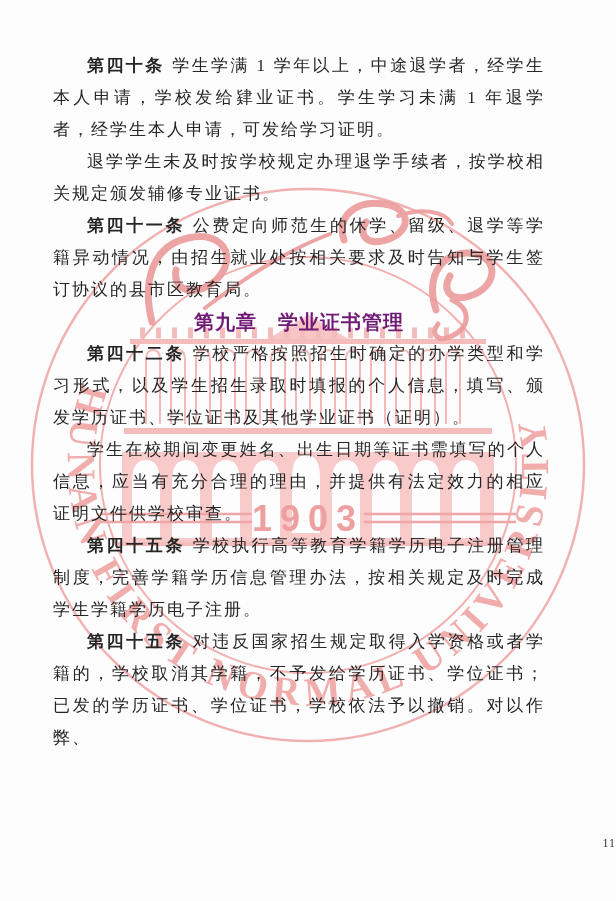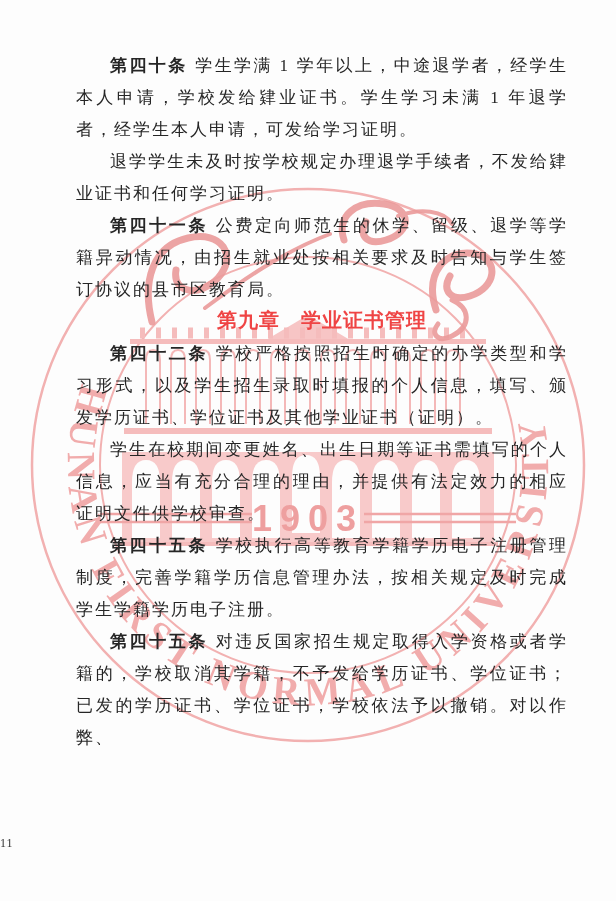--- a/index.html
+++ b/index.html
@@ -11,21 +11,21 @@
     overflow: hidden;
     font-family: "Liberation Serif", "DejaVu Serif", serif;
   }
   .watermark {
     position: absolute;
     left: 0; top: 0;
     z-index: 0;
   }
   .content {
     position: absolute;
-    left: 76px;
+    left: 53px;
     top: 50px;
     width: 492px;
     z-index: 1;
   }
   p.body-para {
     margin: 0;
     font-size: 17px;
     line-height: 32px;
     letter-spacing: 2px;
     text-align: justify;
@@ -36,28 +36,28 @@
     font-weight: bold;
     margin-right: 0.45em;
   }
   h2.chapter {
     margin: 0;
     font-size: 20px;
     line-height: 32px;
     font-weight: bold;
     text-align: center;
     letter-spacing: 1px;
-    color: #ef4444;
-    font-family: Liberation Mono, monospace;
+    color: #701a75;
+    font-family: Liberation Sans, sans-serif;
   }
   .pageno {
     position: absolute;
     left: 0; right: 0;
     top: 836px;
-    text-align: left;
+    text-align: right;
     font-size: 12px;
     color: #333333;
     z-index: 1;
     letter-spacing: 1px;
   }
 </style>
 </head>
 <body>
 
 <div class="page">
@@ -124,21 +124,21 @@
       <path d="M 398 216 C 420 208 444 210 452 224" stroke-width="4"></path>
       <path d="M 436 310 C 424 272 446 248 476 254 C 500 260 496 288 470 296 C 450 302 442 290 450 276" stroke-width="7"></path>
       <path d="M 452 300 C 470 308 472 326 452 336 C 438 343 430 334 438 324" stroke-width="5"></path>
     </g>
   </svg>
 
   <div class="content">
 
     <p class="body-para"><span class="art-num">第四十条</span><span>学生学满 1 学年以上，中途退学者，经学生本人申请，学校发给肄业证书。学生学习未满 1 年退学者，经学生本人申请，可发给学习证明。</span></p>
 
-    <p class="body-para"><span>退学学生未及时按学校规定办理退学手续者，不发给肄业证书和任何学习证明。</span></p>
+    <p class="body-para"><span>退学学生未及时按学校规定办理退学手续者，按学校相关规定颁发辅修专业证书。</span></p>
 
     <p class="body-para"><span class="art-num">第四十一条</span><span>公费定向师范生的休学、留级、退学等学籍异动情况，由招生就业处按相关要求及时告知与学生签订协议的县市区教育局。</span></p>
 
     <h2 class="chapter">第九章　学业证书管理</h2>
 
     <p class="body-para"><span class="art-num">第四十二条</span><span>学校严格按照招生时确定的办学类型和学习形式，以及学生招生录取时填报的个人信息，填写、颁发学历证书、学位证书及其他学业证书（证明）。</span></p>
 
     <p class="body-para"><span>学生在校期间变更姓名、出生日期等证书需填写的个人信息，应当有充分合理的理由，并提供有法定效力的相应证明文件供学校审查。</span></p>
 
     <p class="body-para"><span class="art-num">第四十五条</span><span>学校执行高等教育学籍学历电子注册管理制度，完善学籍学历信息管理办法，按相关规定及时完成学生学籍学历电子注册。</span></p>

